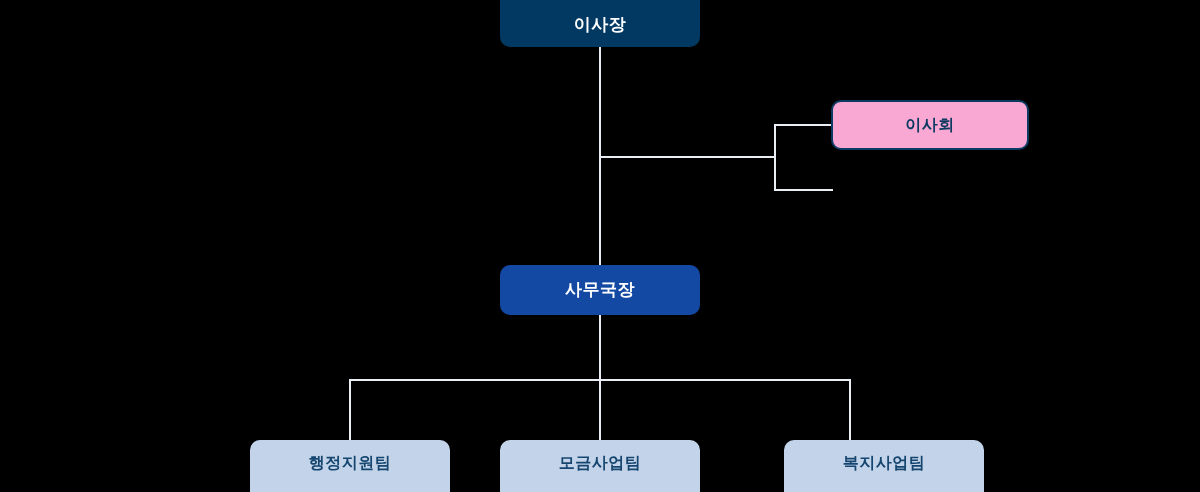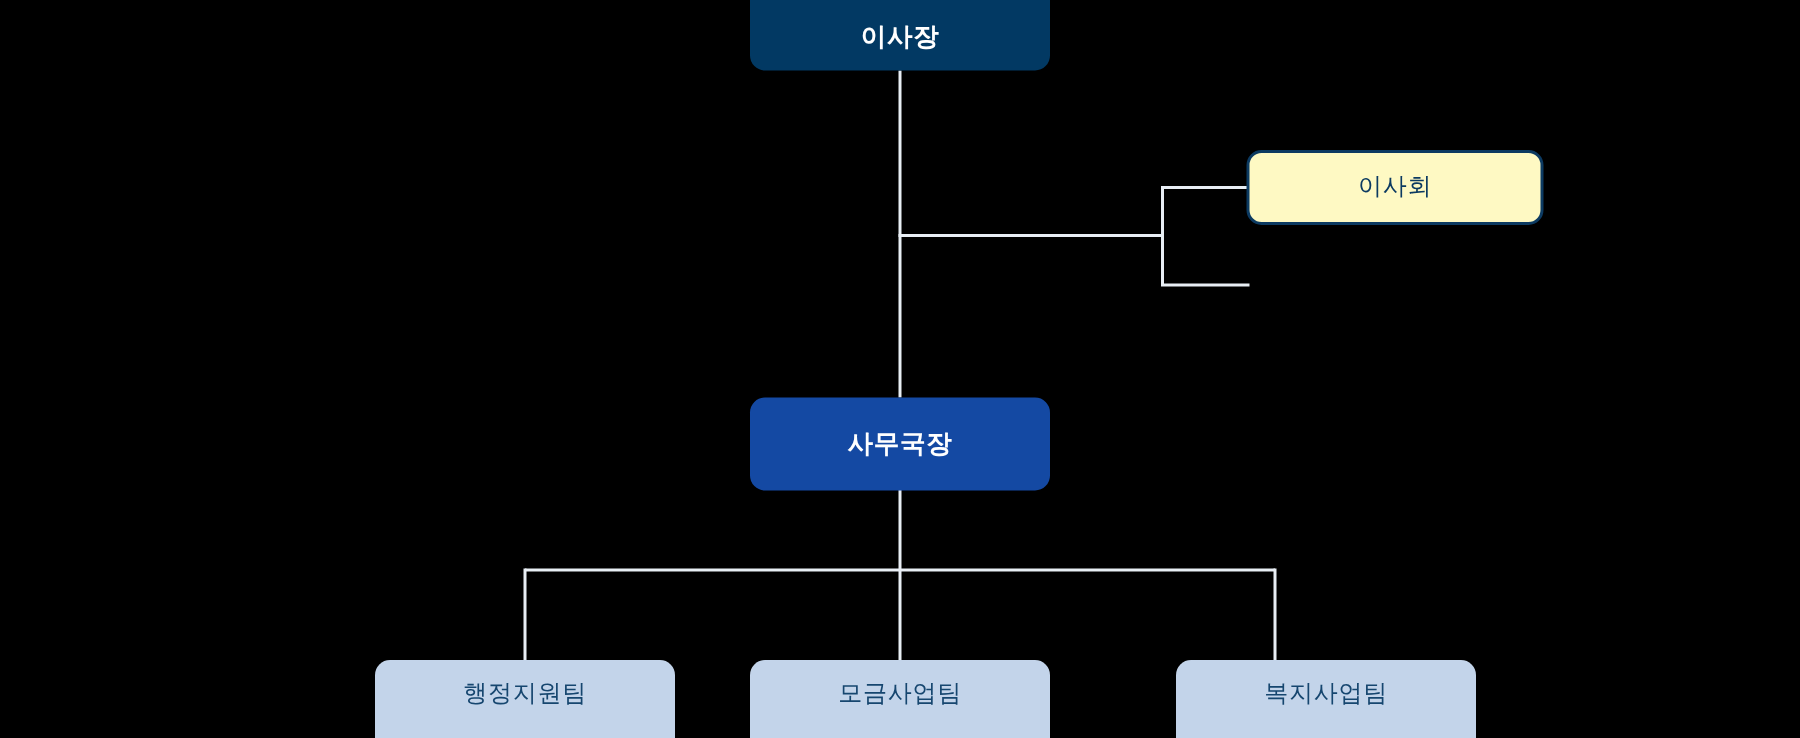--- a/index.html
+++ b/index.html
@@ -56,52 +56,52 @@
     font-weight: bold;
     border-radius: 0 0 10px 10px;
     align-items: flex-end;
     padding-bottom: 12px;
   }
 
   
   .node--side {
     width: 198px;
     height: 50px;
-    background: #fef9c3;
+    background: #f9a8d4;
     color: #0c3a61;
     font-size: 16px;
-    font-weight: normal;
+    font-weight: bold;
     border: 2px solid #0c3a61;
     border-radius: 10px;
   }
   .node--board  { left: 831px; top: 100px; }
   .node--audit  { left: 831px; top: 165px; }
 
   
   .node--secgen {
     left: 500px;
     top: 265px;
     width: 200px;
-    height: 62px;
+    height: 50px;
     background: #1449a3;
     color: #ffffff;
     font-size: 17px;
     font-weight: bold;
     text-align: right;
   }
 
   
   .node--team {
     top: 440px;
     width: 200px;
     height: 52px;
     background: #c3d4ea;
     color: #16466f;
     font-size: 16px;
-    font-weight: normal;
+    font-weight: bold;
     border-radius: 10px 10px 0 0;
     align-items: flex-start;
     padding-top: 14px;
   }
   .node--team-1 { left: 250px; }
   .node--team-2 { left: 500px; text-align: center; }
   .node--team-3 { left: 784px; }
 </style>
 </head>
 <body>

